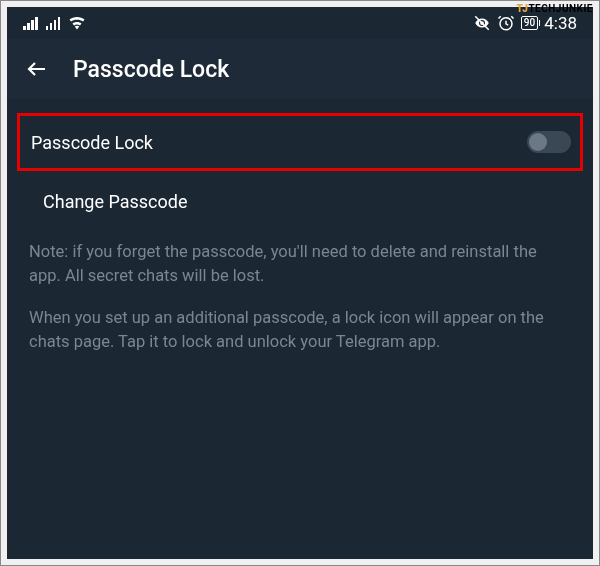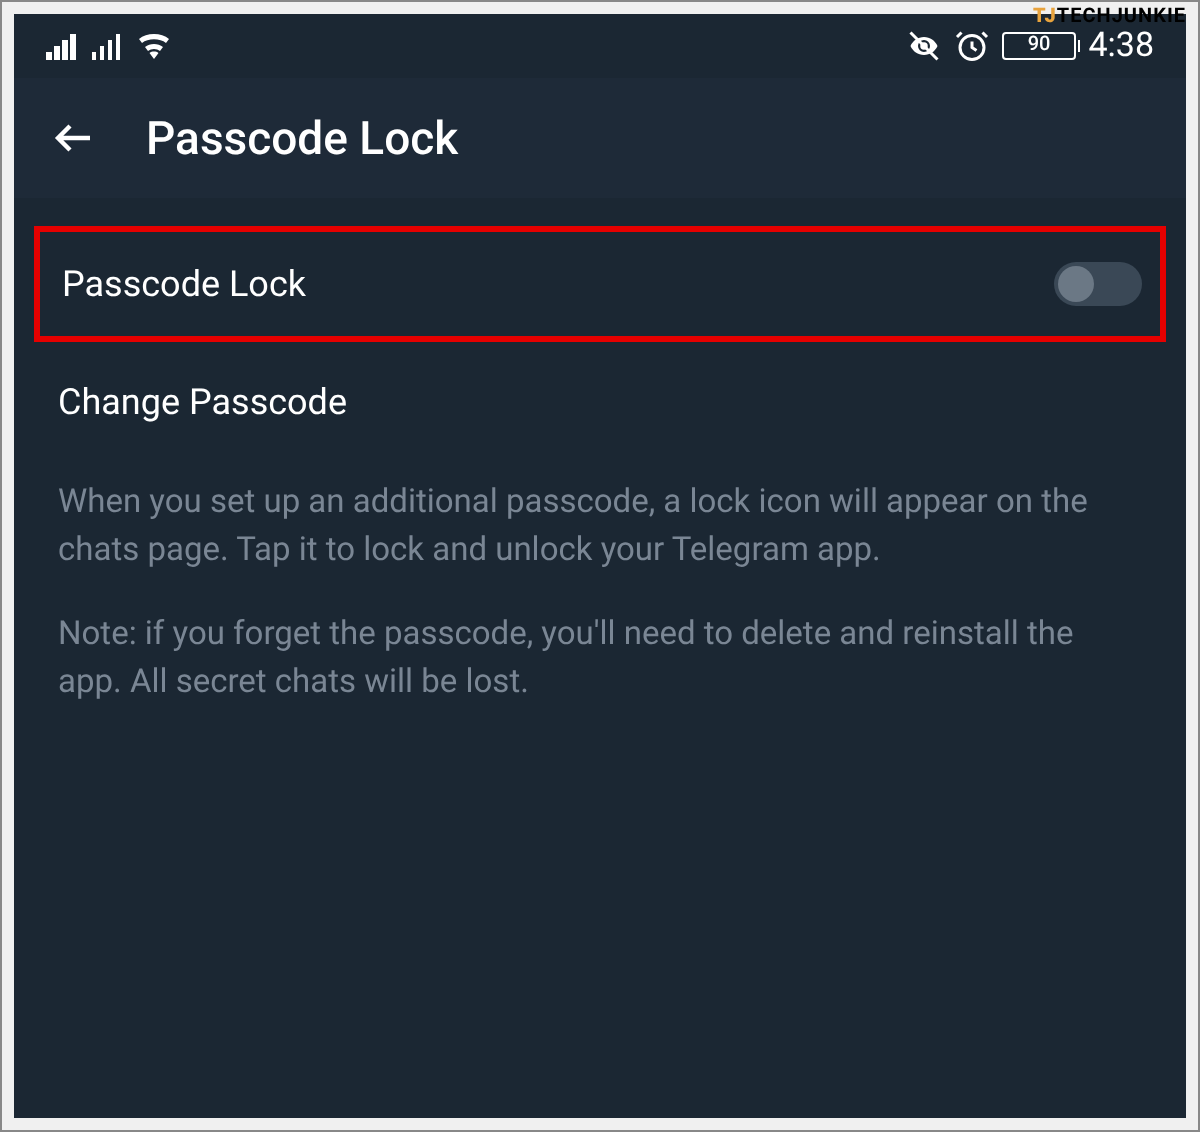--- a/index.html
+++ b/index.html
@@ -72,21 +72,21 @@
       width: 2.5px;
       background: #fff;
     }
     .wifi-icon {
       width: 18px;
       height: 14px;
     }
     .battery-box {
       border: 1.5px solid #fff;
       border-radius: 2px;
-      padding: 0 12px;
+      padding: 0 2px;
       font-size: 10px;
       line-height: 12px;
       font-weight: 500;
       position: relative;
     }
     .battery-box::after {
       content: '';
       position: absolute;
       right: -3px;
       top: 3px;
@@ -117,21 +117,21 @@
     }
     .header-title {
       color: #fff;
       font-size: 23px;
       font-weight: 500;
     }
     .content {
       padding-top: 12px;
     }
     .row {
-      padding: 18px 22px;
+      padding: 18px 36px;
       display: flex;
       align-items: center;
       justify-content: space-between;
       color: #fff;
       font-size: 18px;
       font-weight: 400;
     }
     .row.highlighted {
       outline: 3px solid #e60000;
       outline-offset: -3px;
@@ -235,20 +235,20 @@
         <span class="toggle">
           <span class="toggle-knob"></span>
         </span>
       </div>
 
       <div class="row">
         <span>Change Passcode</span>
       </div>
 
       <div class="description">
+        <p>Note: if you forget the passcode, you'll need to delete and reinstall the app. All secret chats will be lost.</p>
         <p>When you set up an additional passcode, a lock icon will appear on the chats page. Tap it to lock and unlock your Telegram app.</p>
-        <p>Note: if you forget the passcode, you'll need to delete and reinstall the app. All secret chats will be lost.</p>
       </div>
 
     </div>
 
   </div>
 </div>
 
 </body></html>

